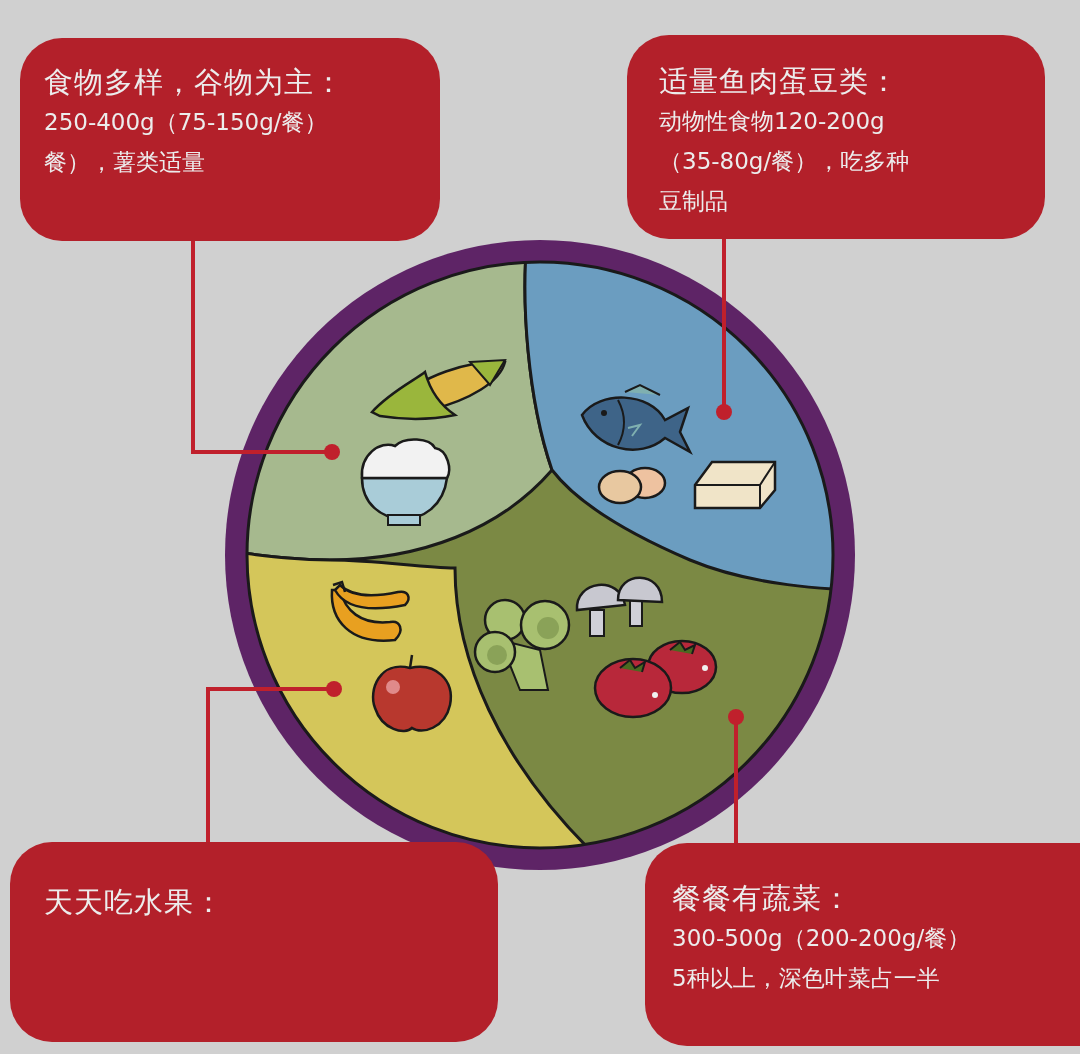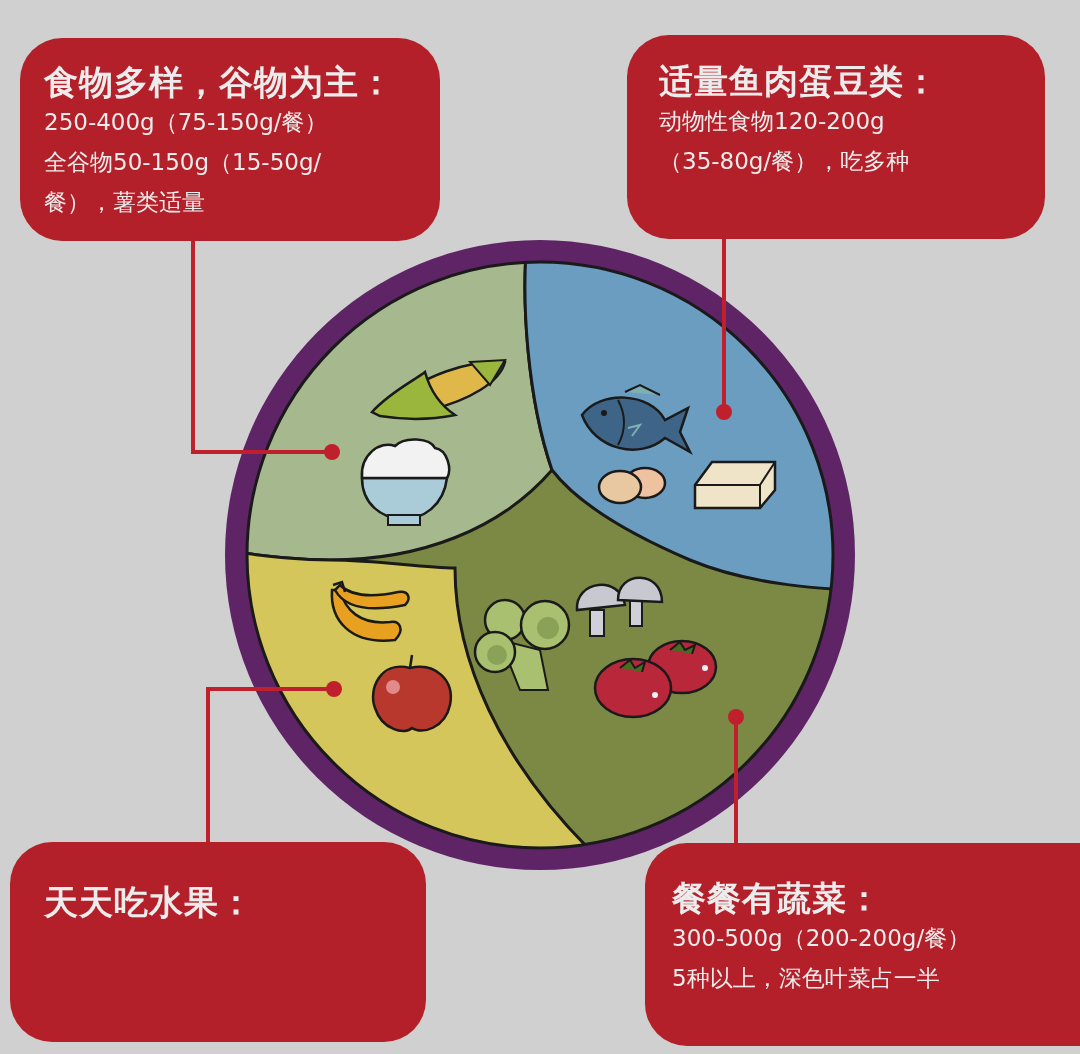--- a/index.html
+++ b/index.html
@@ -11,34 +11,34 @@
   }
   .stage { position: absolute; left: 0; top: 0; width: 1080px; height: 1054px; }
   .callout {
     position: absolute;
     background: #b3202a;
     border-radius: 42px;
     color: #ececec;
     box-sizing: border-box;
   }
   .callout .title {
-    font-weight: bold;
-    font-size: 34px;
+    font-weight: normal;
+    font-size: 29px;
     line-height: 40px;
     letter-spacing: 1px;
     white-space: nowrap;
   }
   .callout .line {
     font-size: 23px;
     line-height: 40px;
     white-space: nowrap;
   }
   #callout-grains { left: 20px; top: 38px; width: 420px; height: 203px; padding: 24px 0 0 24px; }
   #callout-protein { left: 627px; top: 35px; width: 418px; height: 204px; padding: 26px 0 0 32px; }
-  #callout-fruit { left: 10px; top: 842px; width: 416px; height: 200px; padding: 40px 0 0 34px; }
+  #callout-fruit { left: 10px; top: 842px; width: 488px; height: 200px; padding: 40px 0 0 34px; }
   #callout-veg { left: 645px; top: 843px; width: 479px; height: 203px; padding: 35px 0 0 27px; }
   svg.plate { position: absolute; left: 0; top: 0; }
 </style>
 </head>
 <body>
 
 <div class="stage">
 
   <svg class="plate" width="1080" height="1054" viewBox="0 0 1080 1054">
     <defs>
@@ -140,28 +140,28 @@
 
     <g stroke="#c0202c" stroke-width="4" fill="none">
       <polyline points="736,844 736,717"></polyline>
     </g>
     <circle cx="736" cy="717" r="8" fill="#c0202c"></circle>
   </svg>
 
   <div class="callout" id="callout-grains">
     <div class="title">食物多样，谷物为主：</div>
     <div class="line">250-400g（75-150g/餐）</div>
-    <div class="line">全谷物50-150g（15-50g/</div>
     <div class="line">餐），薯类适量</div>
   </div>
 
   <div class="callout" id="callout-protein">
     <div class="title">适量鱼肉蛋豆类：</div>
     <div class="line">动物性食物120-200g</div>
     <div class="line">（35-80g/餐），吃多种</div>
+    <div class="line">豆制品</div>
   </div>
 
   <div class="callout" id="callout-fruit">
     <div class="title">天天吃水果：</div>
   </div>
 
   <div class="callout" id="callout-veg">
     <div class="title">餐餐有蔬菜：</div>
     <div class="line">300-500g（200-200g/餐）</div>
     <div class="line">5种以上，深色叶菜占一半</div>

